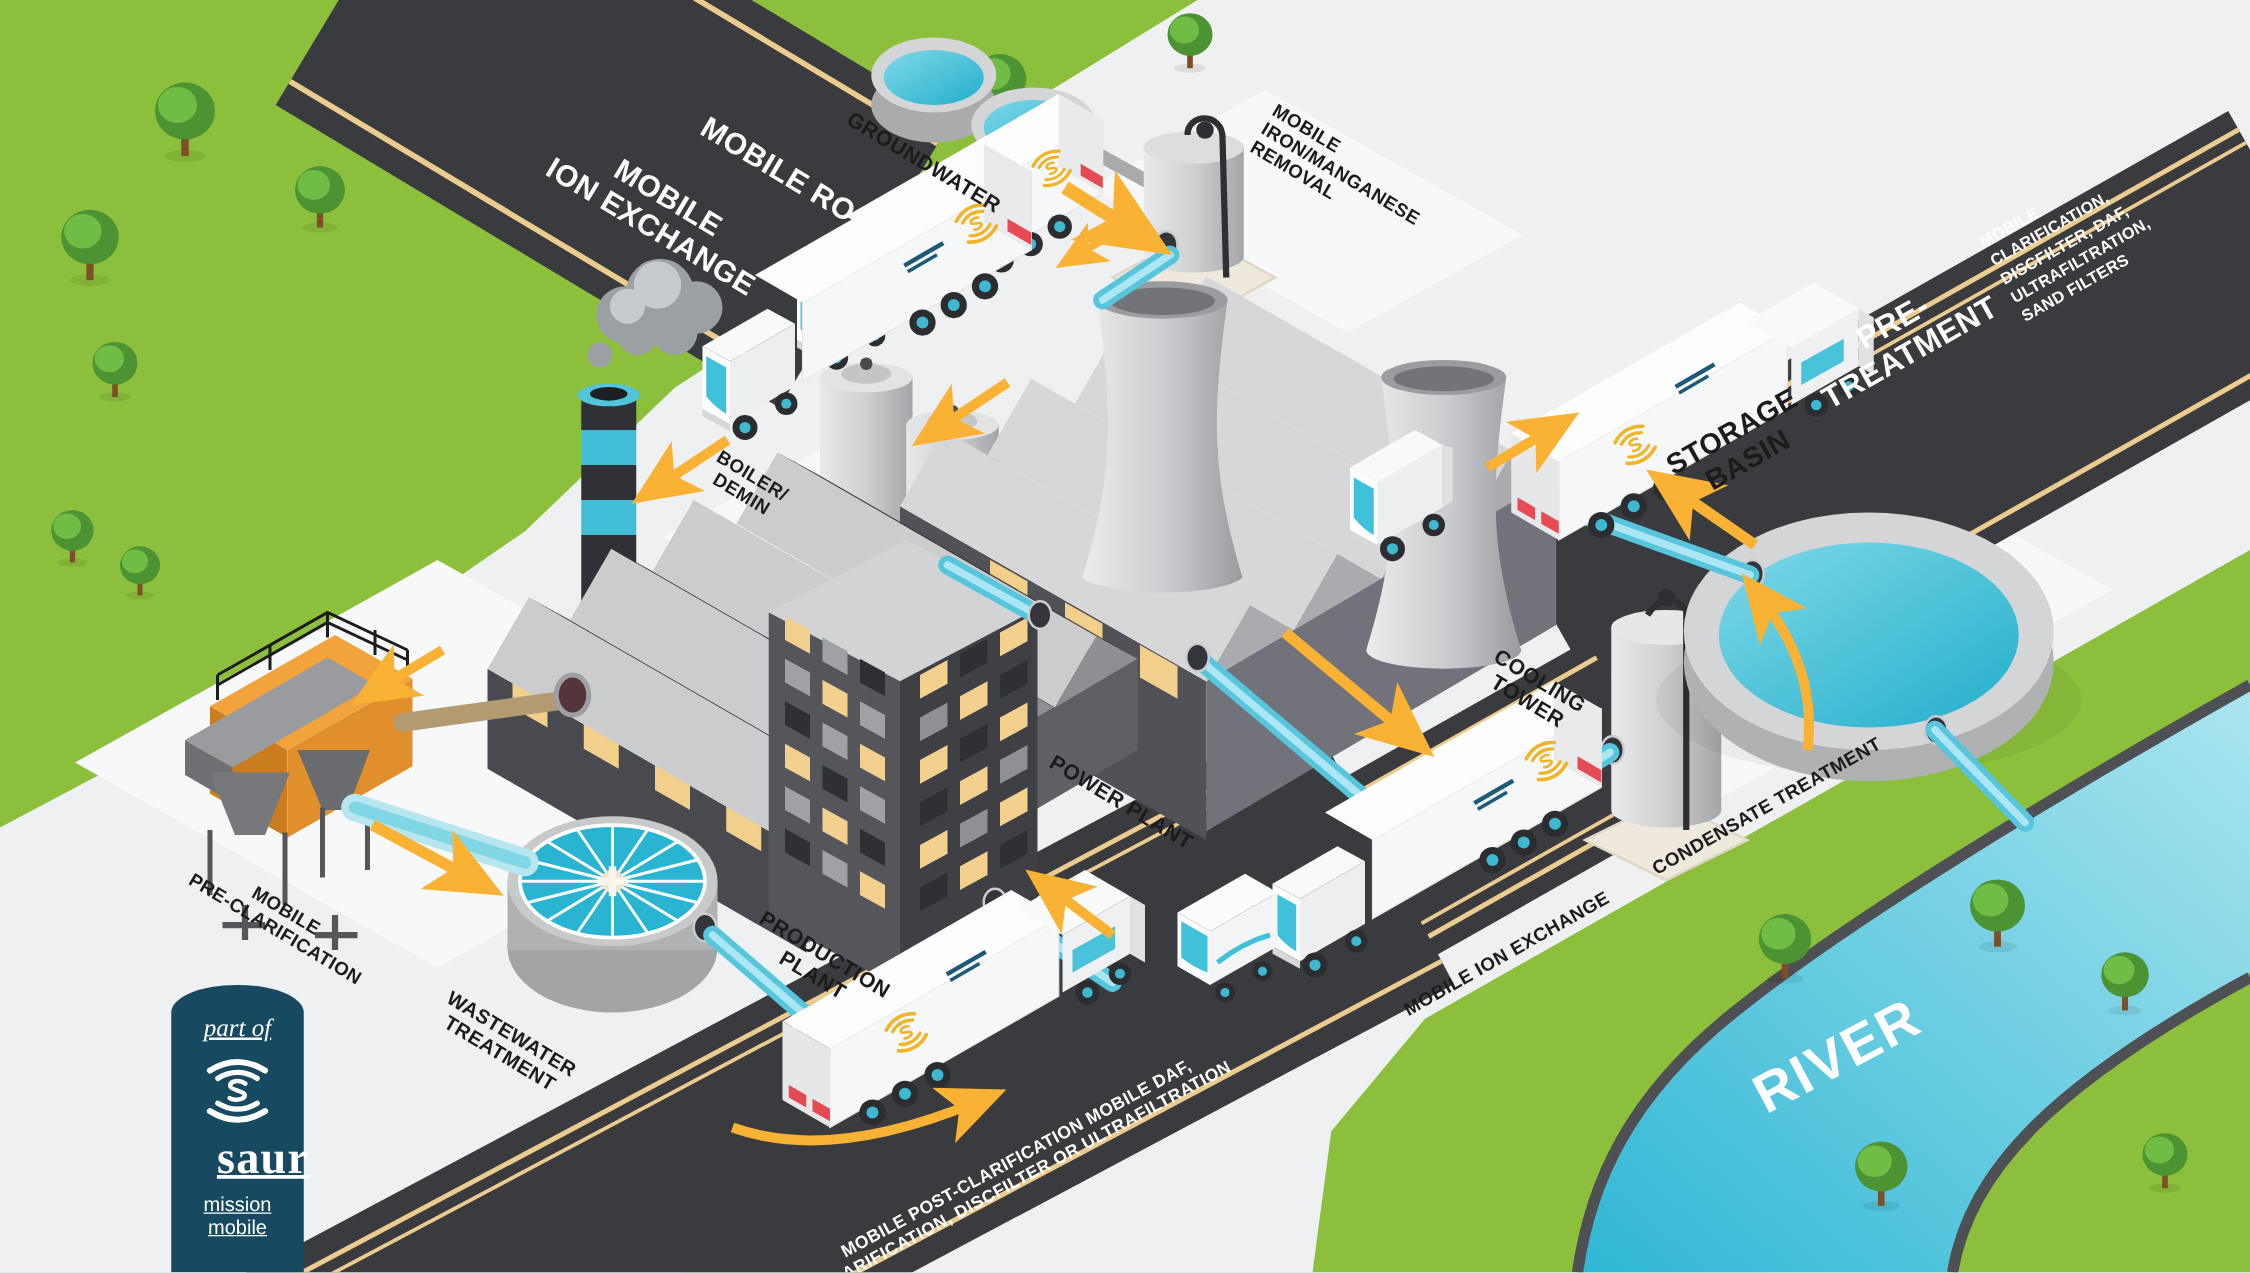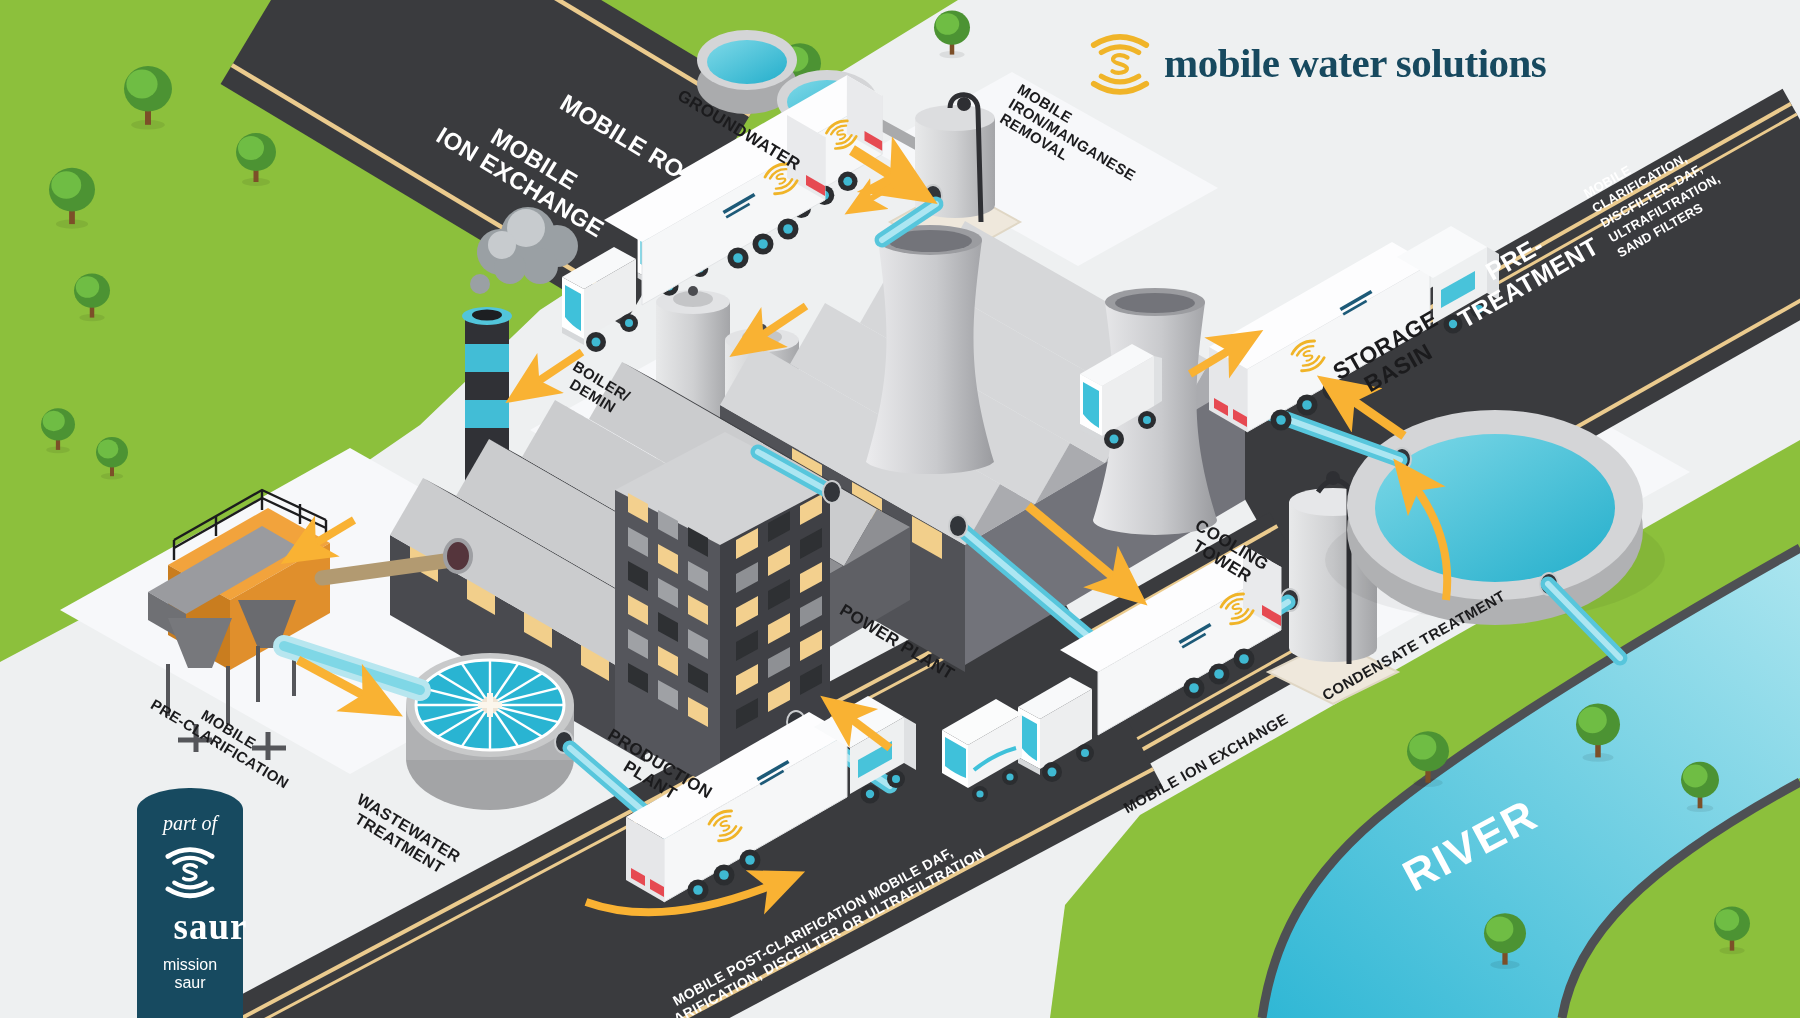--- a/index.html
+++ b/index.html
@@ -14,21 +14,21 @@
   .pre{display:flex;align-items:center;gap:14px;}
   .pre-title{font-size:25px;letter-spacing:.5px;}
   .pre-sub{font-size:13px;text-align:left;line-height:1.3;letter-spacing:.2px;}
   
   .mws-logo{position:absolute;left:1088px;top:30px;display:flex;align-items:center;gap:12px;}
   .mws-logo .txt{font-family:"Liberation Serif",serif;font-weight:bold;font-size:41px;
                  color:#17495f;letter-spacing:-.5px;}
   
   .saur-banner{position:absolute;left:137px;top:788px;width:106px;height:230px;background:#174a60;
                border-radius:52px 52px 0 0 / 22px 22px 0 0;display:flex;flex-direction:column;
-               align-items:center;color:#fff;}
+               align-items:center;color:#fff;text-decoration:underline;}
   .saur-banner .partof{font-family:"Liberation Serif",serif;font-style:italic;font-size:20px;margin-top:24px;}
   .saur-banner .sname{font-family:"Liberation Serif",serif;font-weight:bold;font-size:37px;
                       letter-spacing:1px;margin-top:2px;margin-left:41px;}
   .saur-banner .stag{font-size:16px;line-height:1.15;text-align:center;margin-top:8px;white-space:pre-line;}
 </style>
 </head>
 <body>
 
 <div class="stage">
 
@@ -521,34 +521,26 @@
 <div class="lbl" style="left:224px;top:737px;--r:31deg;font-size:15px">MOBILE
 PRE-CLARIFICATION</div>
 <div class="lbl" style="left:404px;top:836px;--r:31deg;font-size:16px">WASTEWATER
 TREATMENT</div>
 <div class="lbl" style="left:1414px;top:646px;--r:-29.5deg;font-size:15px">CONDENSATE TREATMENT</div>
 <div class="lbl" style="left:1206px;top:764px;--r:-29.5deg;font-size:15px">MOBILE ION EXCHANGE</div>
 <div class="lbl w" style="left:817px;top:934px;--r:-28.5deg;font-size:14px">MOBILE POST-CLARIFICATION MOBILE DAF,
 CLARIFICATION, DISCFILTER OR ULTRAFILTRATION</div>
 <div class="lbl w" style="left:1470px;top:845px;--r:-28deg;font-size:44px;letter-spacing:2px">RIVER</div>
 
-<div class="mws-logo">
-  <svg width="64" height="66" viewBox="-32 -33 64 66">
-    <g color="#f0b428" transform="translate(0,-3) scale(1.25)">
-          <use href="#arcicon"></use>
-        </g>
-  </svg>
-  <span class="txt">mobile water solutions</span>
-</div>
 
 <div class="saur-banner">
   <div class="partof">part of</div>
   <svg width="60" height="62" viewBox="-30 -31 60 62" style="margin-top:6px">
     <g color="#ffffff" transform="translate(0,-3) scale(1.05)">
           <use href="#arcicon"></use>
         </g>
   </svg>
   <div class="sname">saur</div>
   <div class="stag">mission
-saur</div>
+mobile</div>
 </div>
 
 </div>
 
 </body></html>

